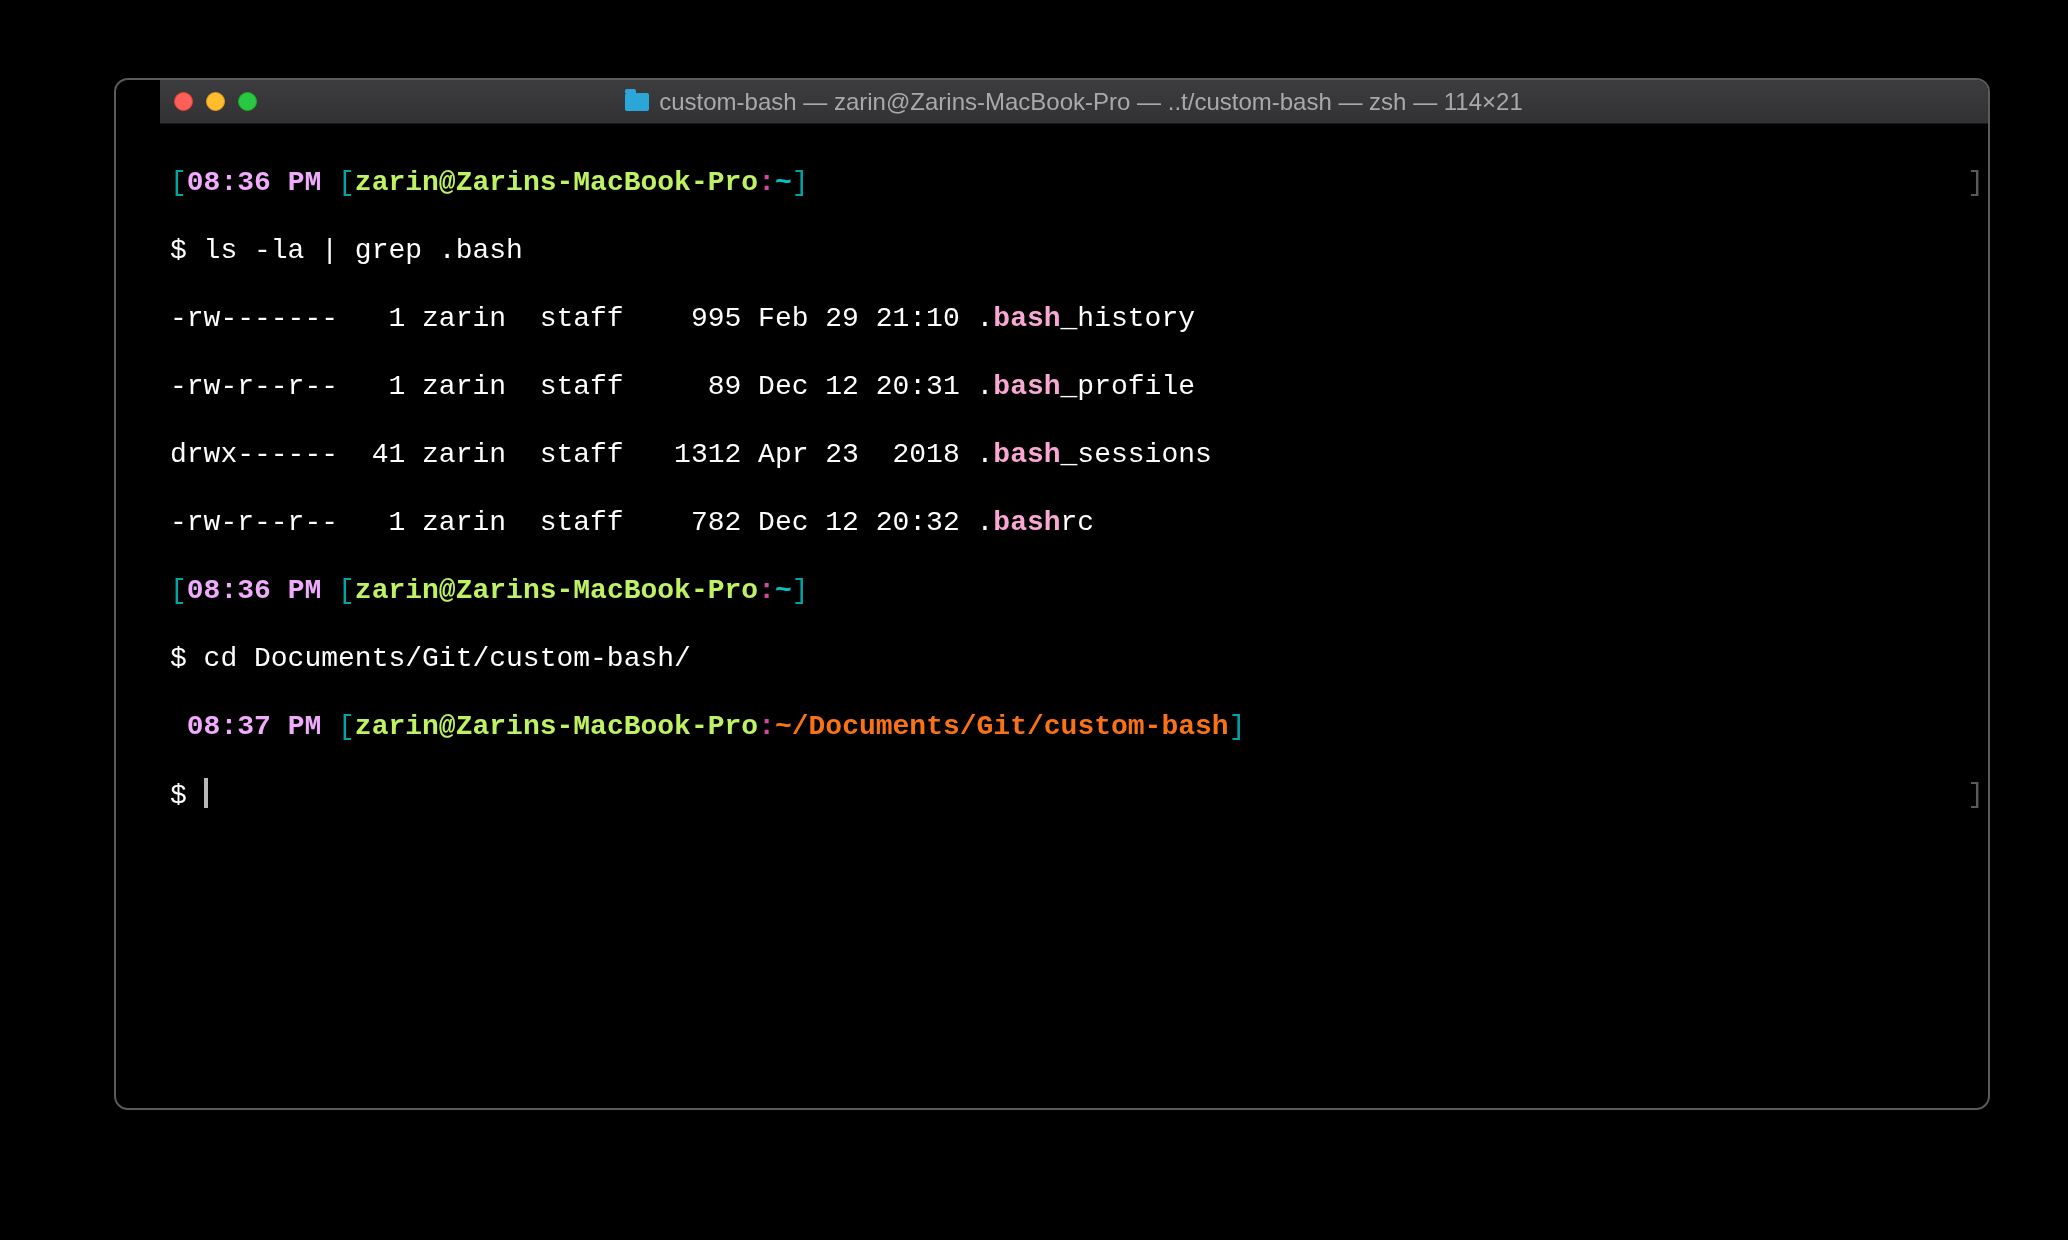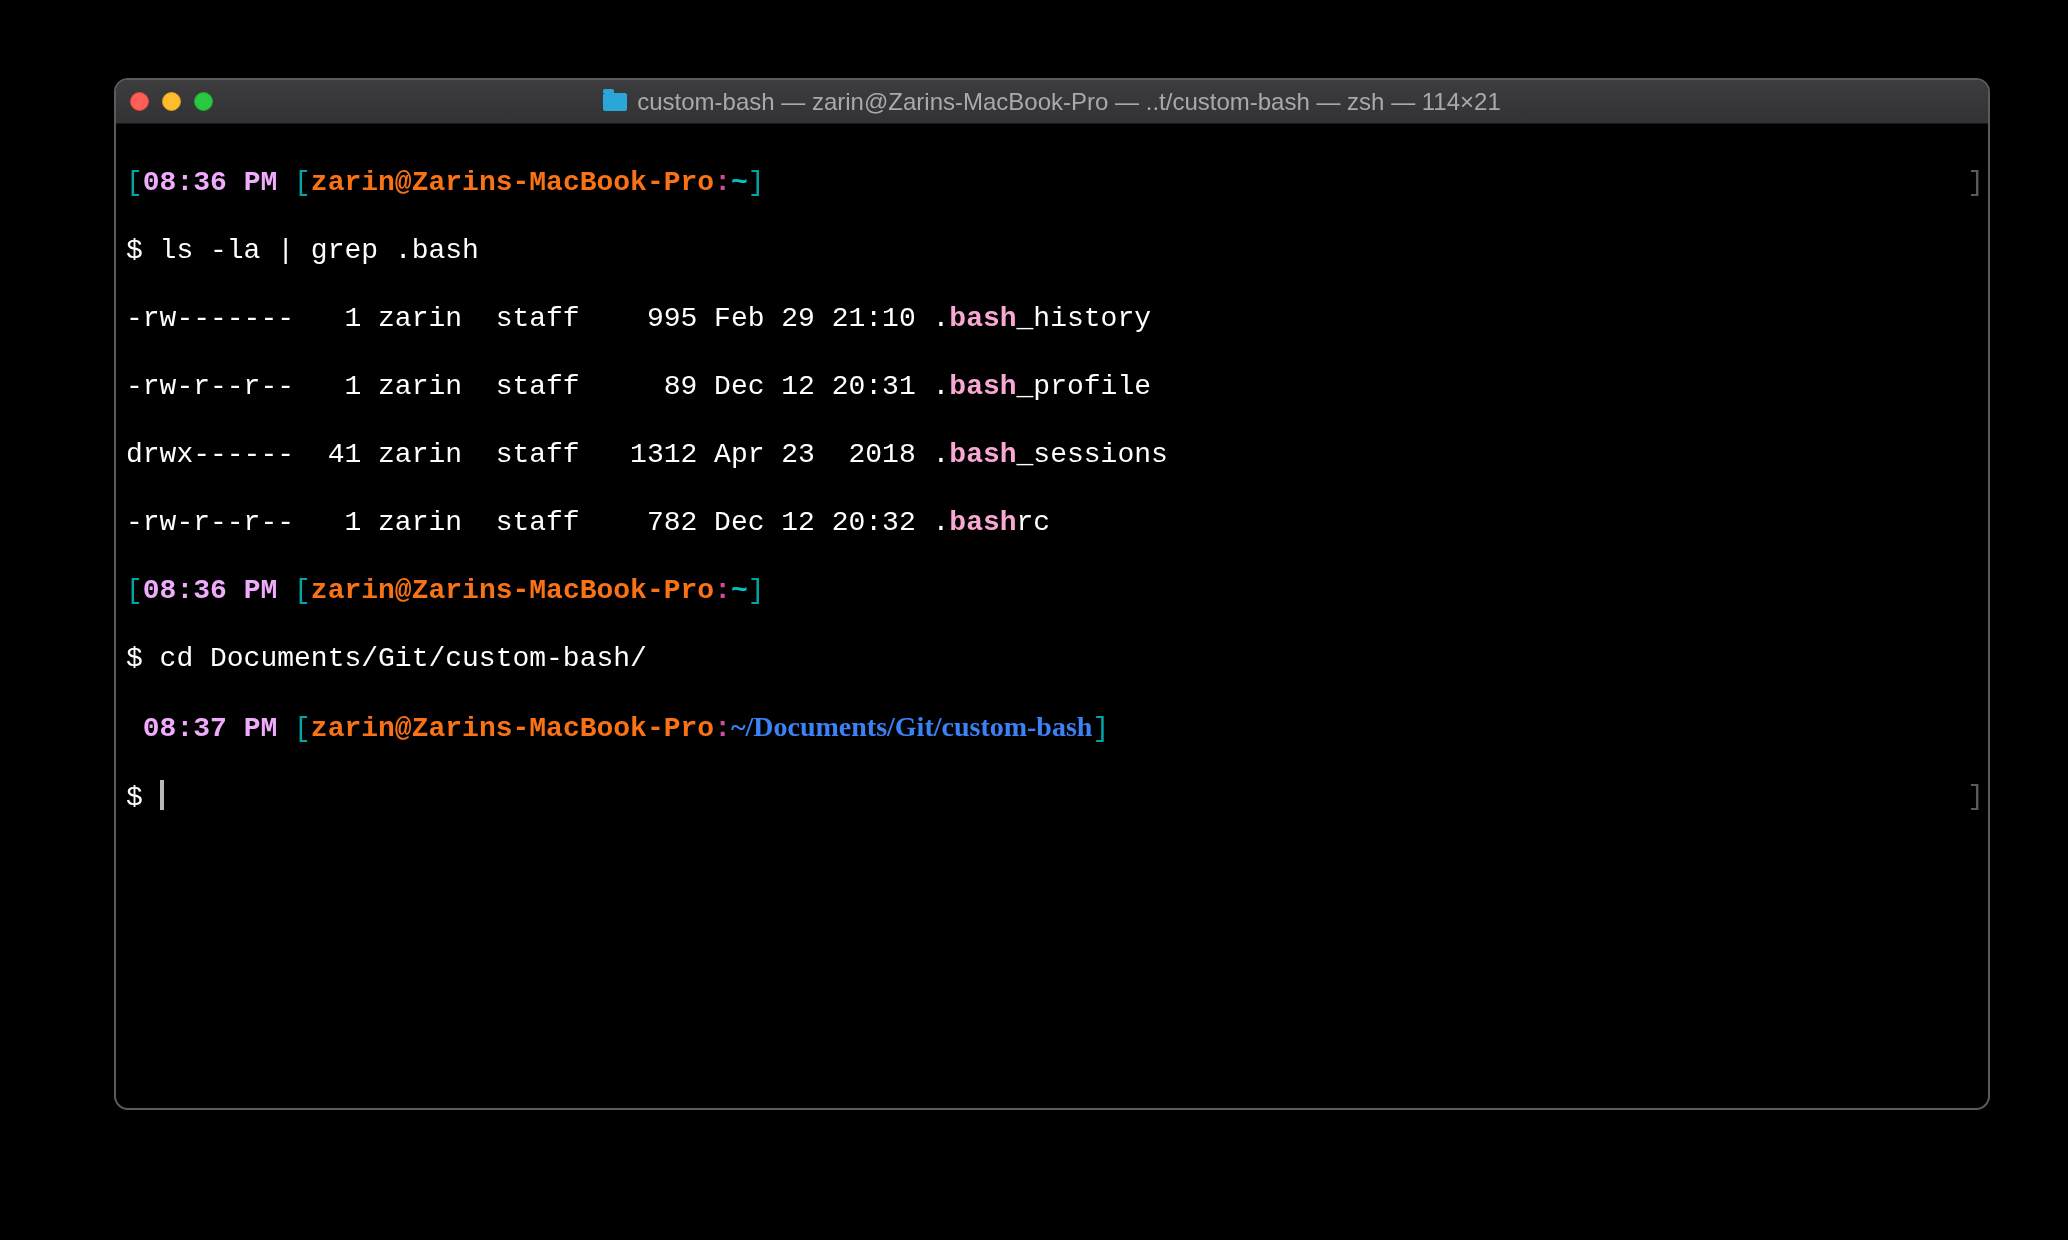--- a/index.html
+++ b/index.html
@@ -11,20 +11,21 @@
   }
   .window {
     position:absolute;
     left:114px; top:78px;
     width:1876px; height:1032px;
     background:#000;
     border:2px solid #5b5b5e;
     border-radius:14px;
     box-shadow:0 0 0 1px #000, 0 20px 60px rgba(0,0,0,0.8);
     overflow:hidden;
+    padding-left:44px;
   }
   .titlebar {
     height:44px;
     background:linear-gradient(#3d3d3f,#323234);
     border-bottom:1px solid #1a1a1a;
     display:flex;
     align-items:center;
     position:relative;
   }
   .traffic-lights {
@@ -69,24 +70,24 @@
   .term {
     padding:8px 10px 10px 10px;
     font-size:28px;
     line-height:34px;
     color:#e6e6e6;
     white-space:pre;
     letter-spacing:0px;
   }
   .c-bracket { color:#00a6a6; }
   .c-time    { color:#f0abfc; font-weight:bold;}
-  .c-user    { color:#f97316; font-weight:bold;}
+  .c-user    { color:#bef264; font-weight:bold;}
   .c-colon   { color:#d14c9b; font-weight:bold;}
   .c-path1   { color:#00c7c7; font-weight:bold;}
-  .c-path2   { color:#3b82f6; font-weight:bold;font-family:Liberation Serif, serif;}
+  .c-path2   { color:#f97316; font-weight:bold;}
   .c-white   { color:#ffffff; }
   .c-match   { color:#f9a8d4; font-weight:bold;}
   .cursor {
     display:inline-block;
     width:4px; height:30px;
     background:#b9b9b9;
     vertical-align:-5px;
   }
   .scroll-mark{
     color:#5a5a5c;

